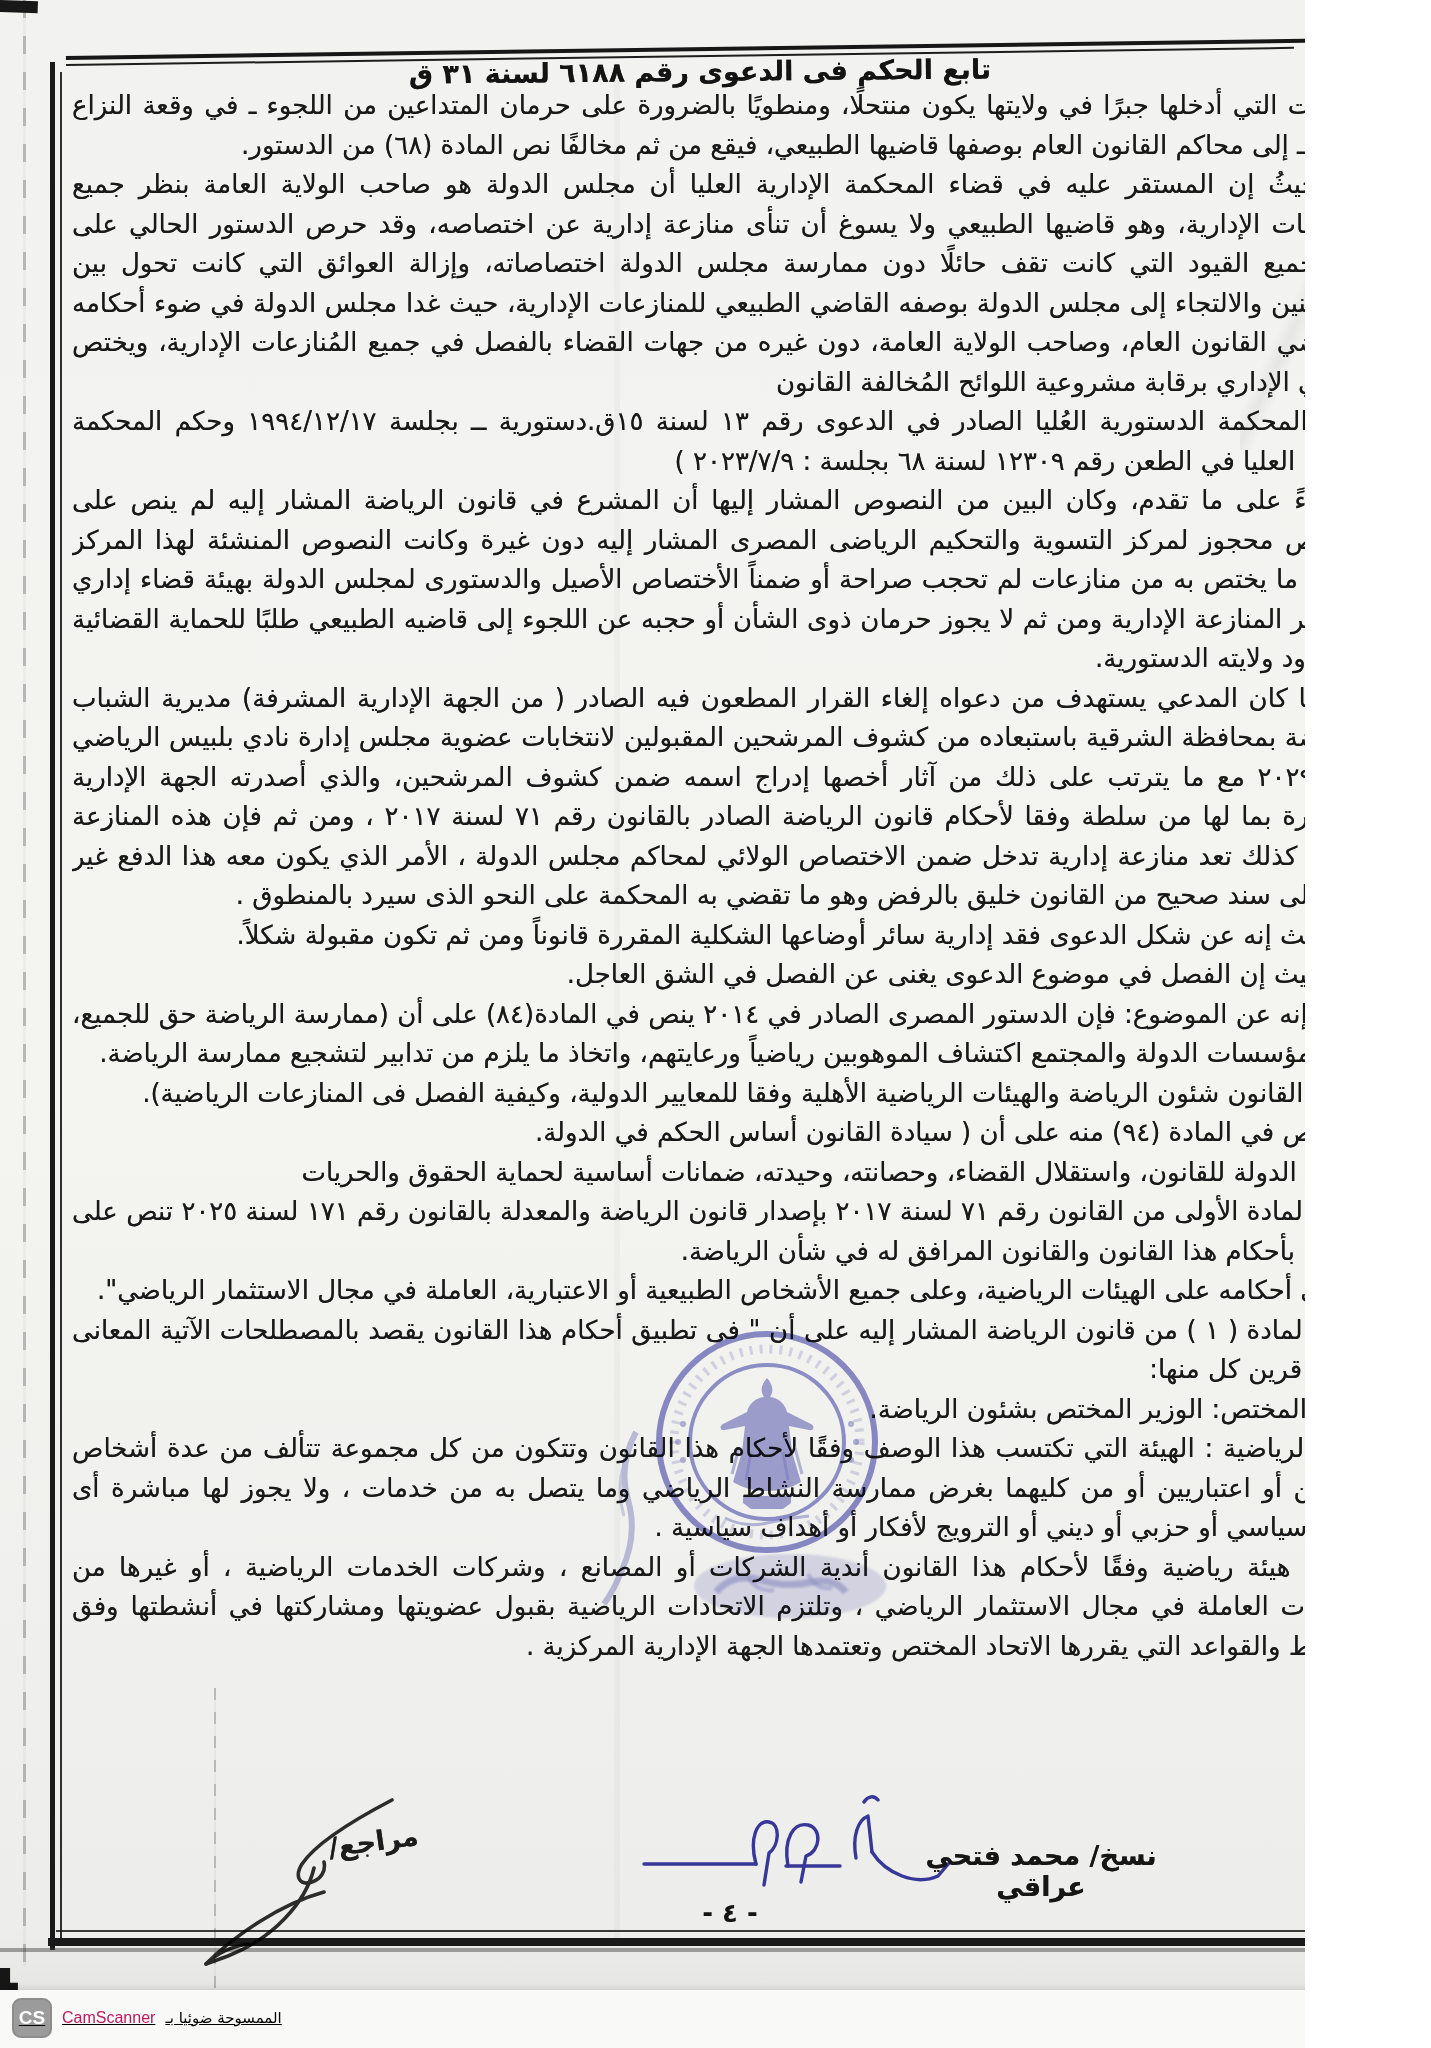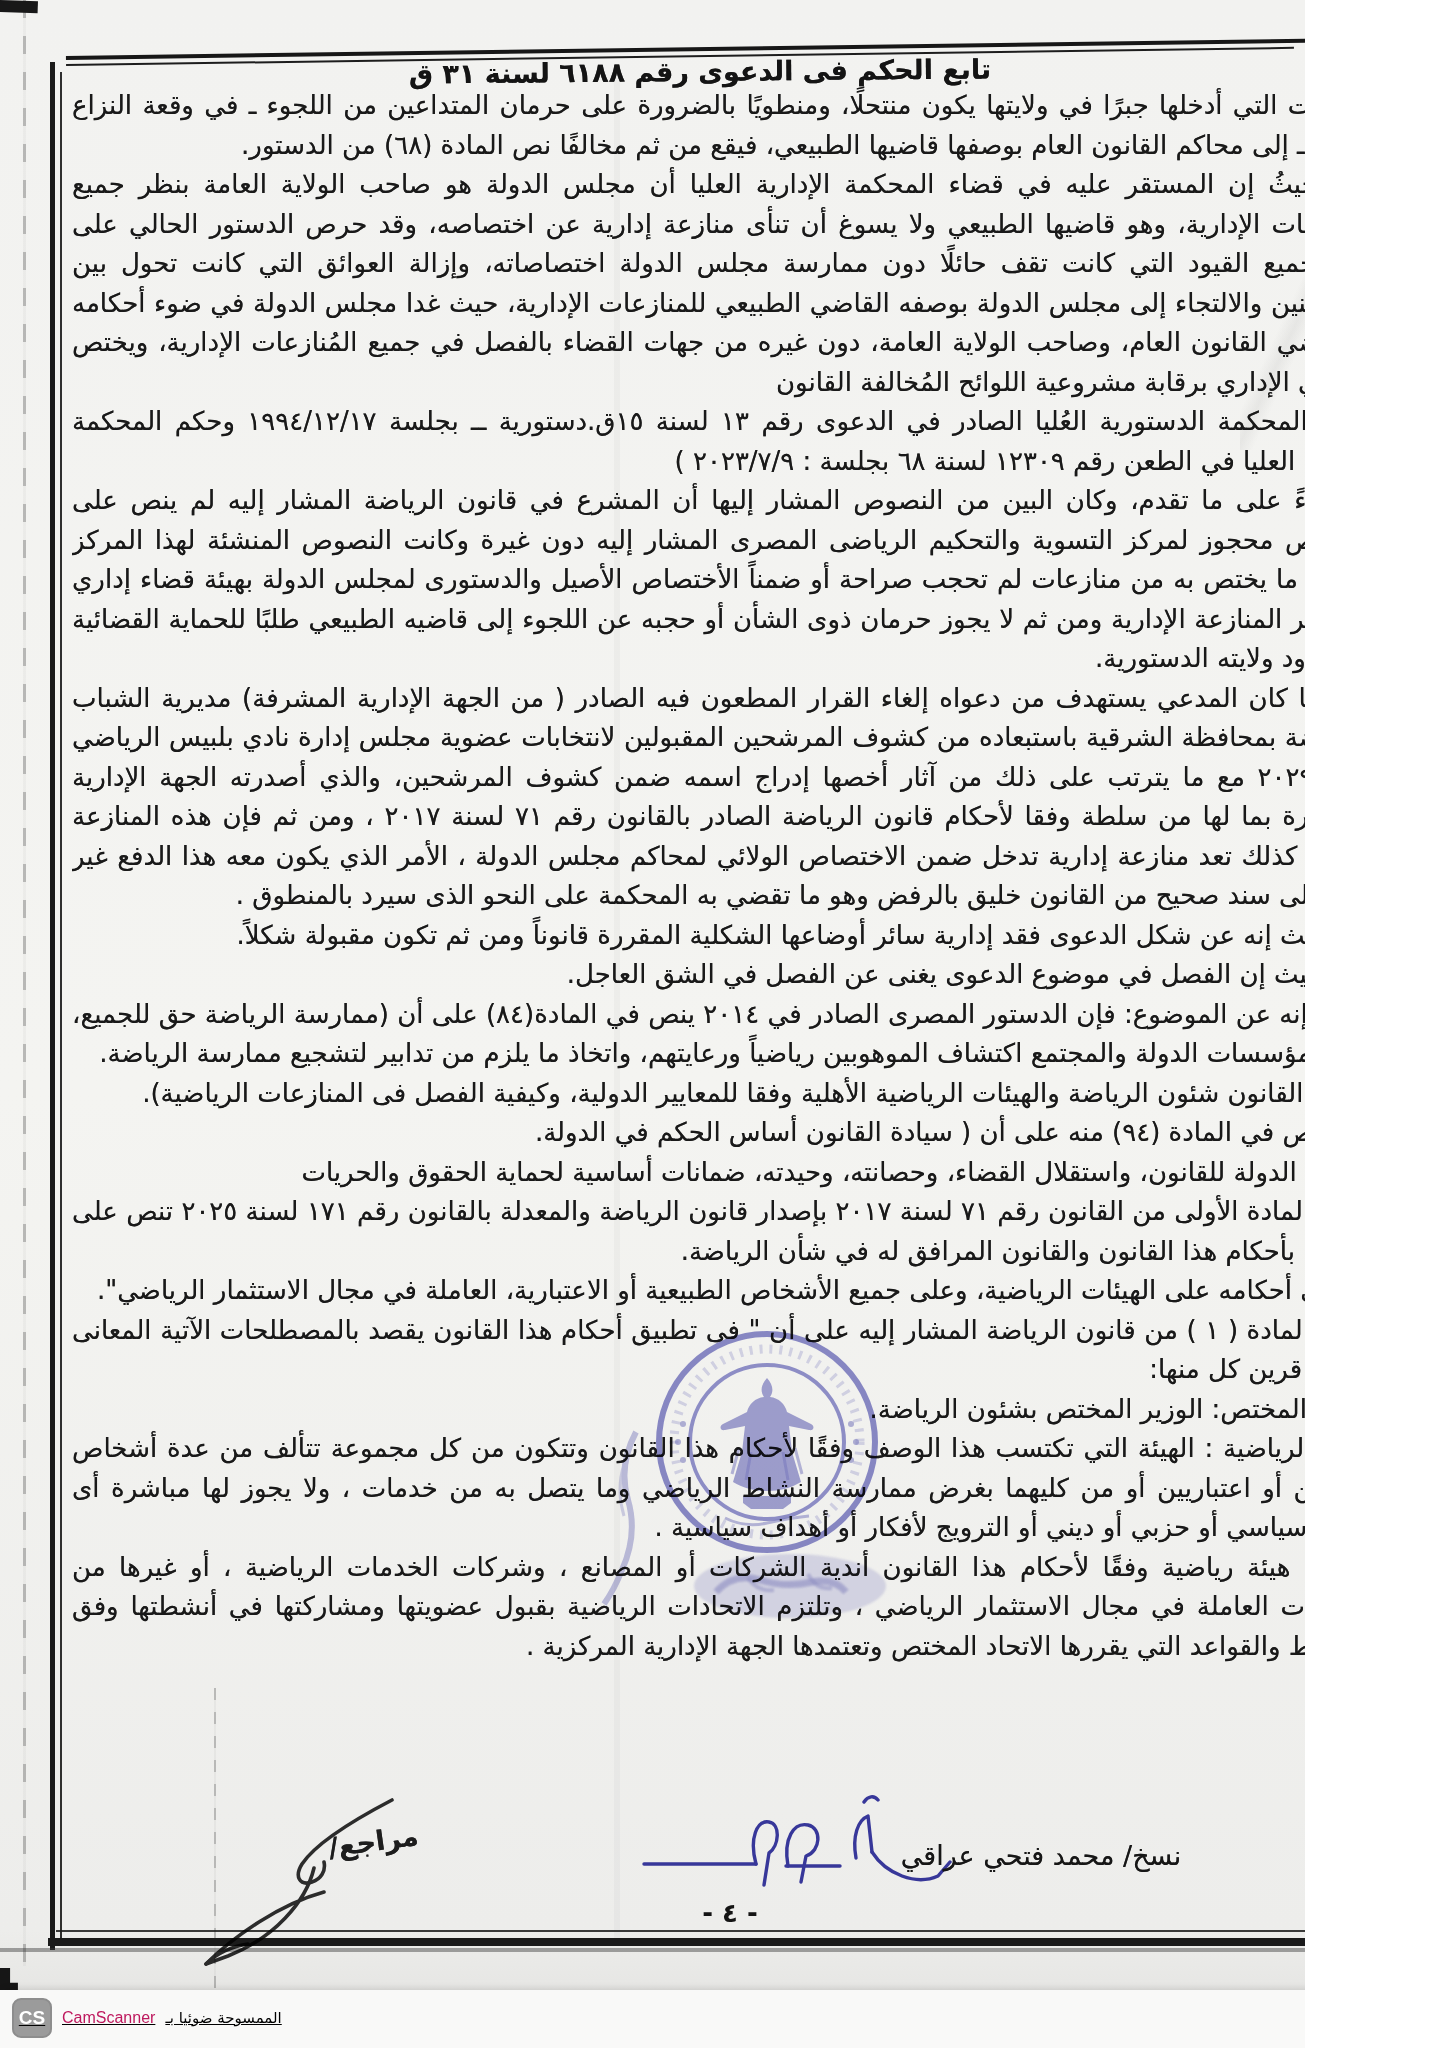--- a/index.html
+++ b/index.html
@@ -41,21 +41,21 @@
   
   .ink{position:absolute;mix-blend-mode:multiply;}
   .stamp{left:653px;top:1328px;width:228px;height:228px;opacity:.82;filter:blur(.3px);}
   .stamp-smudge{left:688px;top:1548px;width:204px;height:74px;opacity:.6;filter:blur(1.2px);}
   .stamp-partial{left:594px;top:1424px;width:60px;height:196px;opacity:.4;filter:blur(.6px);}
   .sig-copy{left:636px;top:1788px;width:336px;height:110px;}
   .sig-reviewer{left:196px;top:1788px;width:230px;height:180px;}
   
   .copy-label{
     position:absolute;left:893px;top:1840px;width:296px;text-align:center;direction:rtl;
-    font-weight:normal;font-size:27px;color:#161616;text-shadow:0 0 .4px rgba(0,0,0,.7);
+    font-weight:bold;font-size:27px;color:#161616;text-shadow:0 0 .4px rgba(0,0,0,.7);
   }
   .reviewer-label{
     position:absolute;left:328px;top:1826px;direction:rtl;font-weight:bold;font-size:27px;
     color:#1d1d1d;transform:rotate(-8deg);text-shadow:0 0 .4px rgba(0,0,0,.7);
   }
   .page-number{
     position:absolute;left:642px;top:1898px;width:176px;text-align:center;direction:rtl;
     font-weight:bold;font-size:26px;color:#141414;
   }
   

